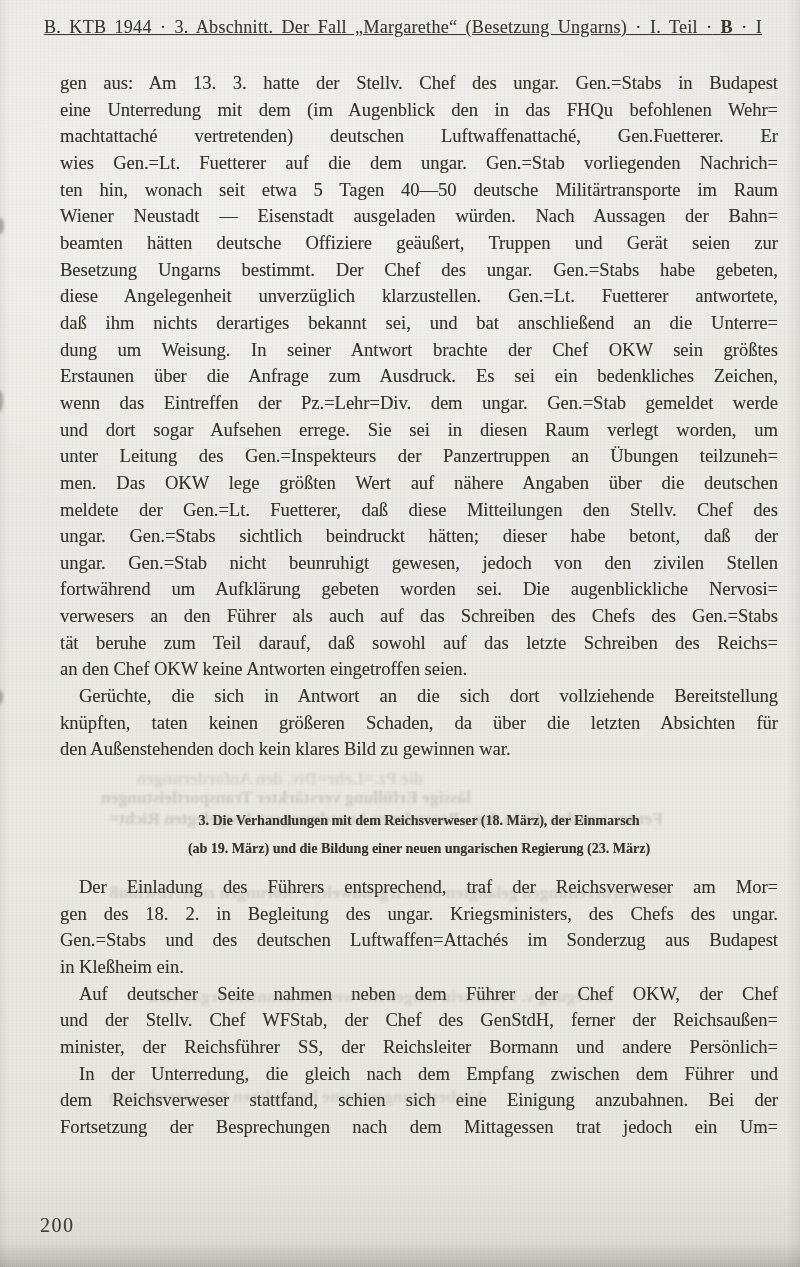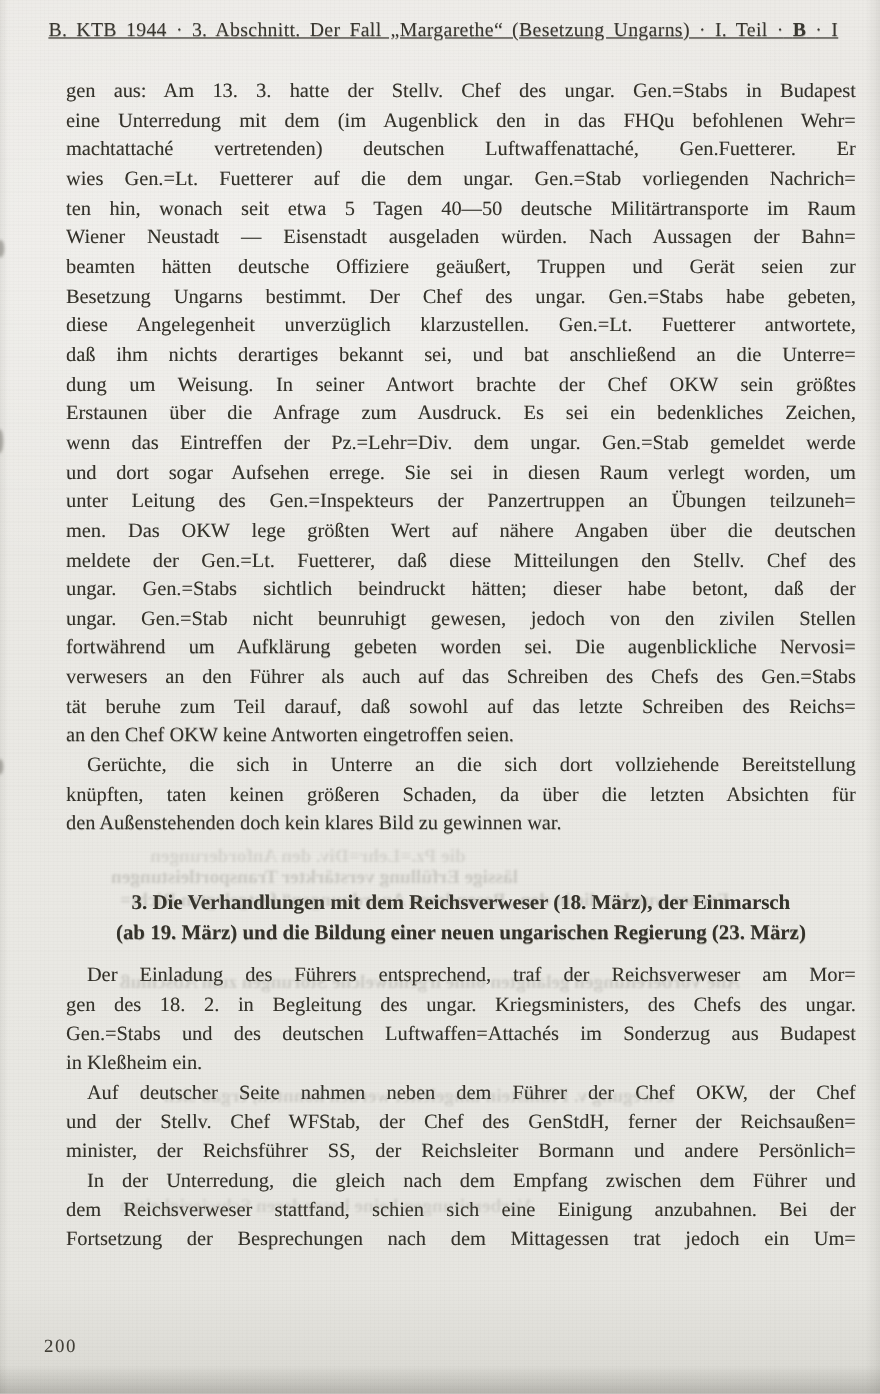--- a/index.html
+++ b/index.html
@@ -55,27 +55,27 @@
   .line{
     height:26.66px;line-height:26.66px;
     text-align:justify;text-align-last:justify;
     overflow:hidden;white-space:normal;
   }
   .line.flush{text-align-last:left;}
   .line.indent{text-indent:19px;}
   .block.heading{margin-top:44px;margin-bottom:11px;}
   .block.heading .line{
     height:28px;line-height:28px;
-    font-weight:bold;font-size:19px;
+    font-weight:bold;font-size:14px;
     text-align:left;text-align-last:center;
   }
 
   .page-number{
     position:absolute;left:40px;top:1214px;
-    font-size:17px;letter-spacing:1.5px;color:#403e36;
+    font-size:20px;letter-spacing:1.5px;color:#403e36;
     text-shadow:0.2px 0.2px 0 rgba(45,44,38,0.3);
   }
 
   .ghost{
     position:absolute;
     transform:scaleX(-1);
     color:#5f5d54;
     opacity:0.22;
     filter:blur(1.1px);
     font-weight:bold;
@@ -118,21 +118,21 @@
         <div class="line">men. Das OKW lege größten Wert auf nähere Angaben über die deutschen</div>
         <div class="line">meldete der Gen.=Lt. Fuetterer, daß diese Mitteilungen den Stellv. Chef des</div>
         <div class="line">ungar. Gen.=Stabs sichtlich beindruckt hätten; dieser habe betont, daß der</div>
         <div class="line">ungar. Gen.=Stab nicht beunruhigt gewesen, jedoch von den zivilen Stellen</div>
         <div class="line">fortwährend um Aufklärung gebeten worden sei. Die augenblickliche Nervosi=</div>
         <div class="line">verwesers an den Führer als auch auf das Schreiben des Chefs des Gen.=Stabs</div>
         <div class="line">tät beruhe zum Teil darauf, daß sowohl auf das letzte Schreiben des Reichs=</div>
         <div class="line flush">an den Chef OKW keine Antworten eingetroffen seien.</div>
       </div>
       <div class="block paragraph">
-        <div class="line indent">Gerüchte, die sich in Unterre an die sich dort vollziehende Bereitstellung</div>
+        <div class="line indent">Gerüchte, die sich in Antwort an die sich dort vollziehende Bereitstellung</div>
         <div class="line">knüpften, taten keinen größeren Schaden, da über die letzten Absichten für</div>
         <div class="line flush">den Außenstehenden doch kein klares Bild zu gewinnen war.</div>
       </div>
       <div class="block heading">
         <div class="line">3. Die Verhandlungen mit dem Reichsverweser (18. März), der Einmarsch</div>
         <div class="line">(ab 19. März) und die Bildung einer neuen ungarischen Regierung (23. März)</div>
       </div>
       <div class="block paragraph">
         <div class="line indent">Der Einladung des Führers entsprechend, traf der Reichsverweser am Mor=</div>
         <div class="line">gen des 18. 2. in Begleitung des ungar. Kriegsministers, des Chefs des ungar.</div>

